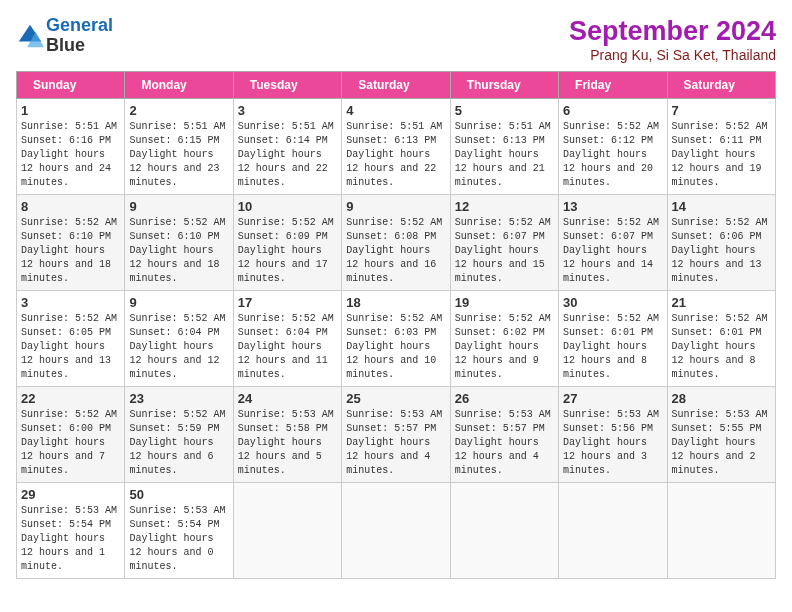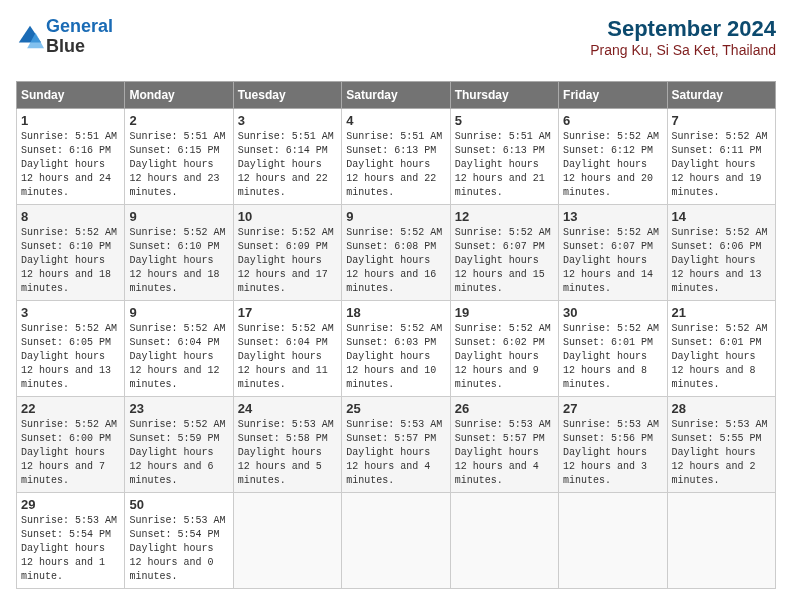--- a/index.html
+++ b/index.html
@@ -6,22 +6,22 @@
     body {
       font-family: Arial, sans-serif;
       background: #fff;
       width: 792px;
       min-height: 612px;
       padding: 16px;
     }
     .header-area {
       display: flex;
       justify-content: space-between;
-      align-items: center;
-      margin-bottom: 23px;
+      align-items: flex-start;
+      margin-bottom: 8px;
     }
     .logo {
       display: flex;
       align-items: center;
     }
     .logo-text {
       font-size: 18px;
       font-weight: bold;
       color: #333;
       line-height: 1.1;
@@ -31,38 +31,38 @@
     }
     .logo-icon {
       width: 28px;
       height: 28px;
       margin-right: 2px;
     }
     .title-block {
       text-align: right;
     }
     .month-title {
-      font-size: 22px;
-      font-weight: bold;
-      color: #0c4a6e;
+      font-size: 27px;
+      font-weight: bold;
+      color: #a21caf;
     }
     .location-subtitle {
       font-size: 14px;
       color: #7f1d1d;
     }
     table {
       width: 100%;
       border-collapse: collapse;
       font-size: 10px;
     }
     th {
-      background-color: #737373;
+      background-color: #ec4899;
       color: #fff;
       text-align: left;
-      padding: 6px 4px;
+      padding: 6px 16px;
       font-size: 12px;
       font-weight: bold;
       border: 1px solid #aaa;
     }
     td {
       vertical-align: top;
       border: 1px solid #ccc;
       padding: 4px;
       width: calc(100% / 7);
       height: 80px;

